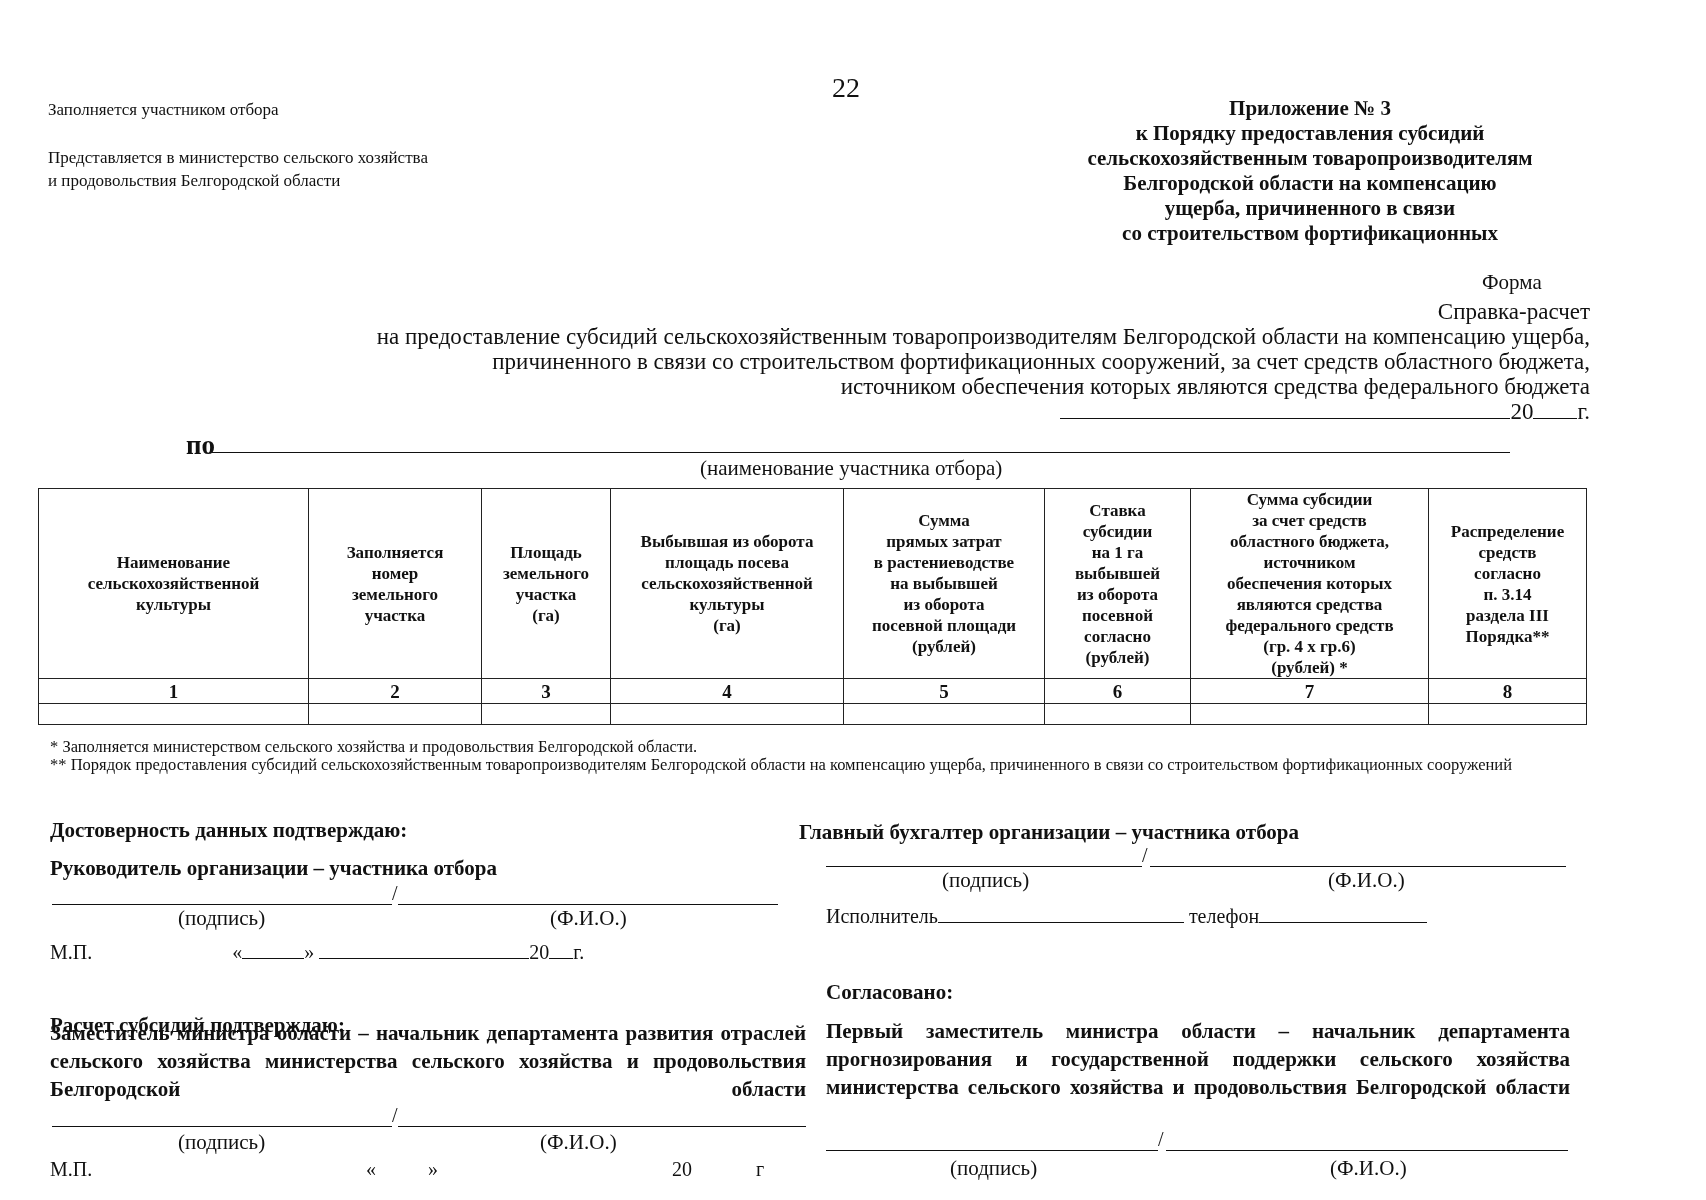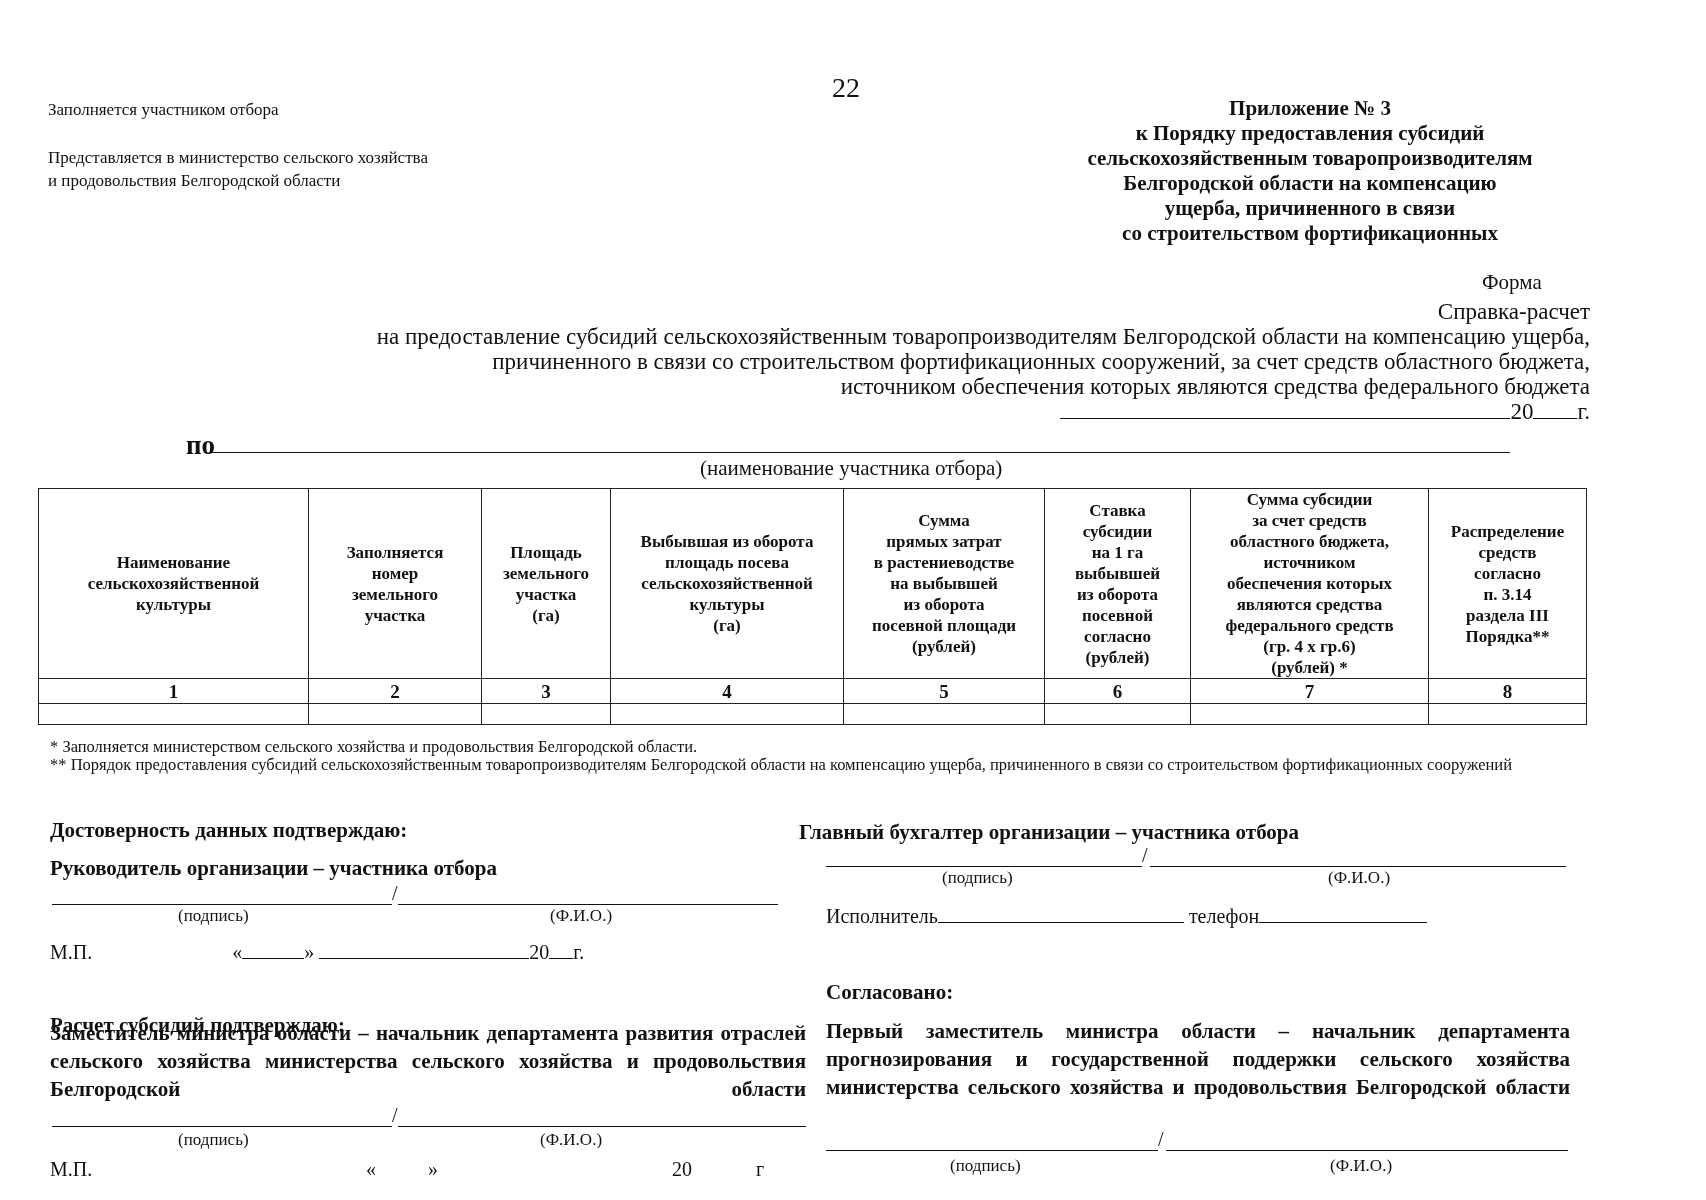--- a/index.html
+++ b/index.html
@@ -26,21 +26,21 @@
   table.form th { font-weight: bold; height: 186px; }
   table.form tr.num td { height: 24px; font-size: 19px; }
   table.form tr.empty td { height: 20px; }
 
   .footnotes { left: 50px; top: 738px; width: 1560px; font-size: 16.5px; line-height: 18px; }
 
   .sec-title { font-size: 21px; font-weight: bold; }
   .just { text-align: justify; text-align-last: justify; }
   .sign-line { border-bottom: 1.5px solid #111; position: absolute; }
   .slash { position: absolute; font-size: 20px; }
-  .caption { position: absolute; font-size: 17px; }
+  .caption { position: absolute; font-size: 21px; }
   .underscore-inline { display: inline-block; border-bottom: 1.5px solid #111; height: 18px; vertical-align: baseline; }
 </style>
 </head>
 <body>
 
 <div class="abs page-num">22</div>
 
 <div class="abs top-left-1">Заполняется  участником отбора</div>
 <div class="abs top-left-2">
   <div>Представляется  в министерство сельского хозяйства</div>

